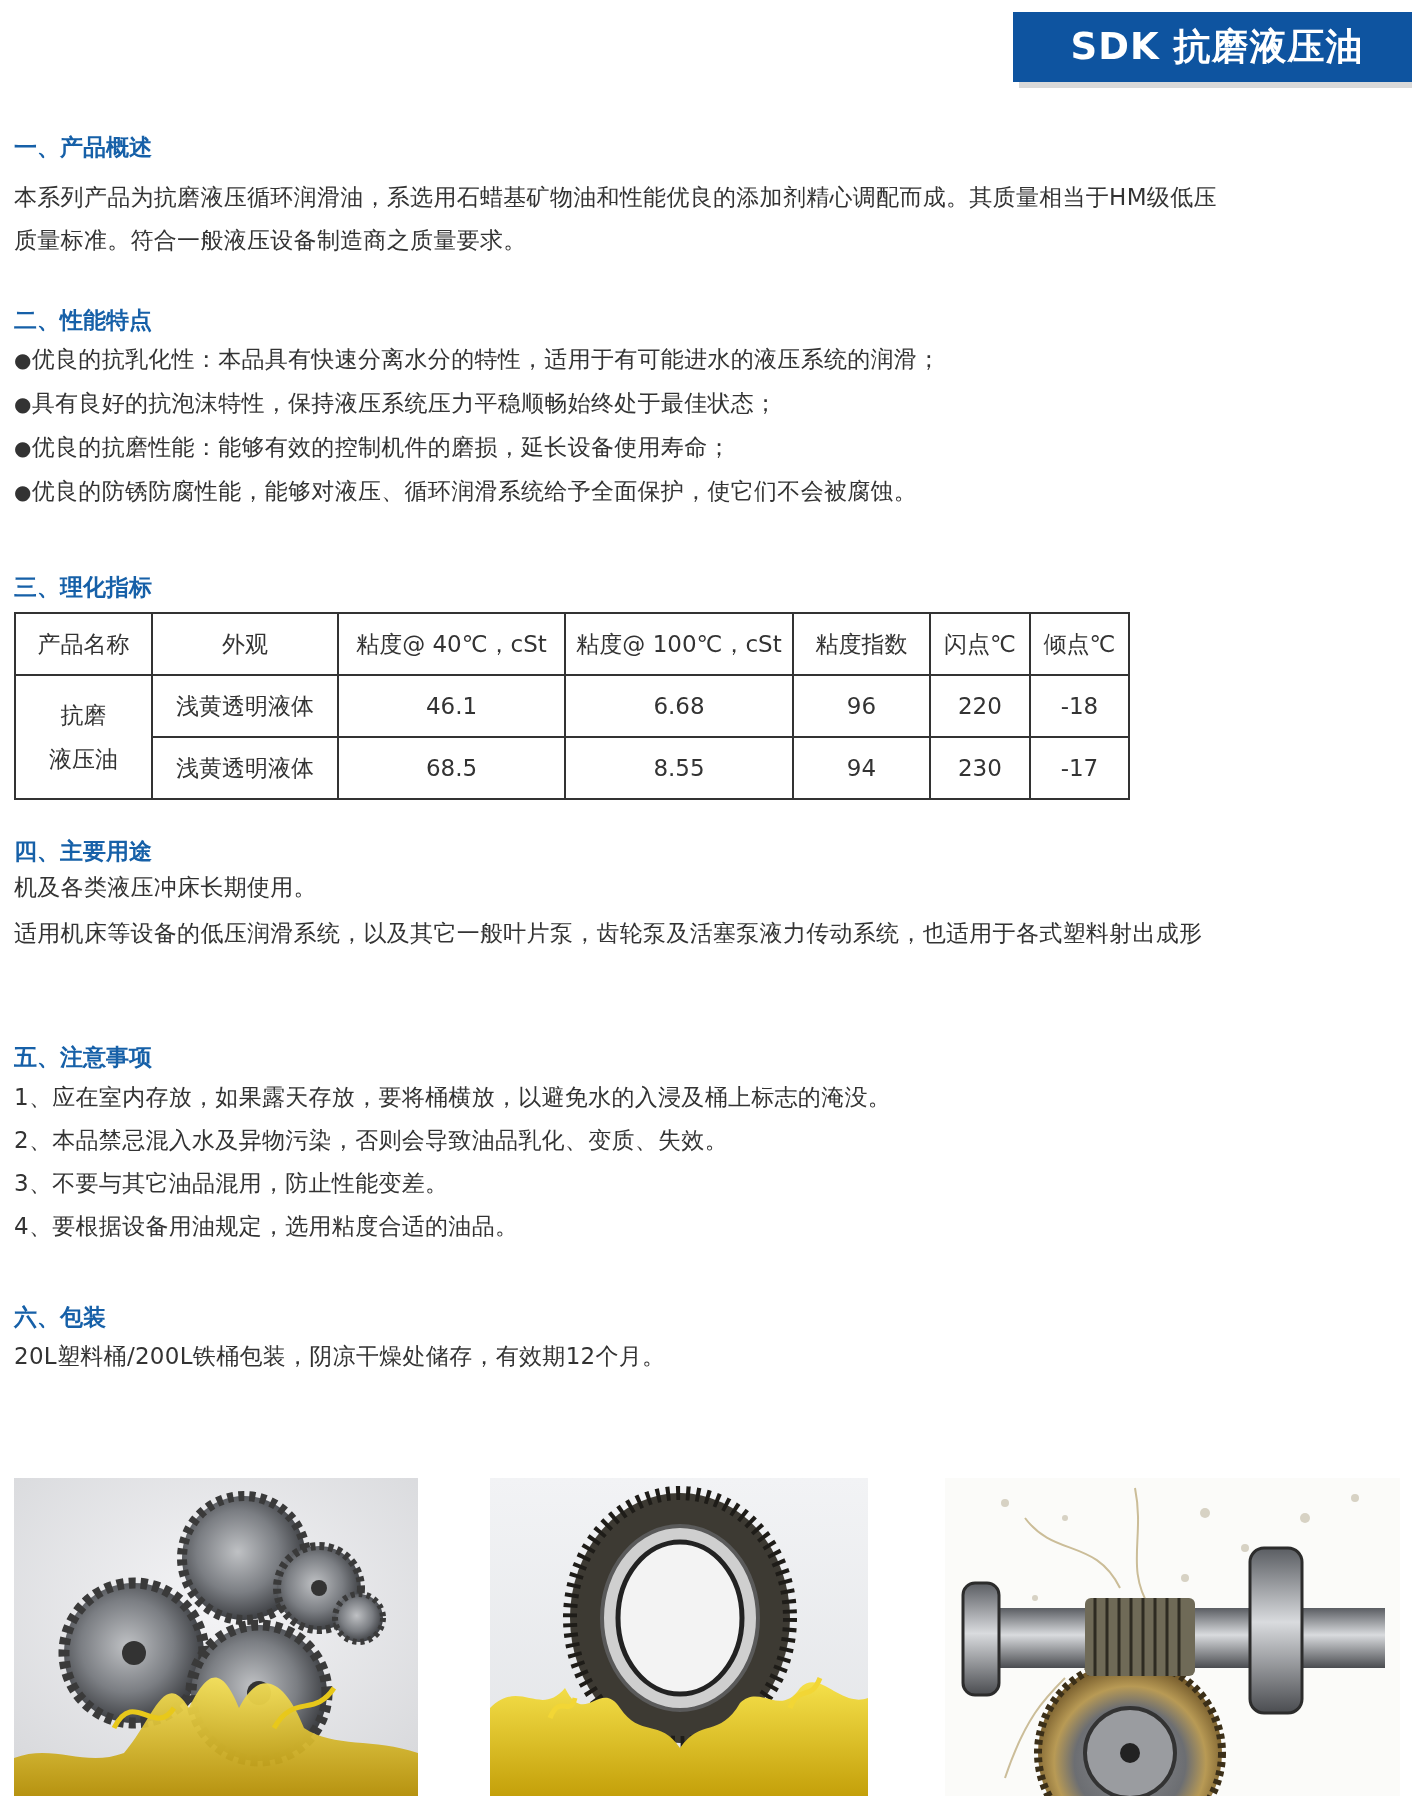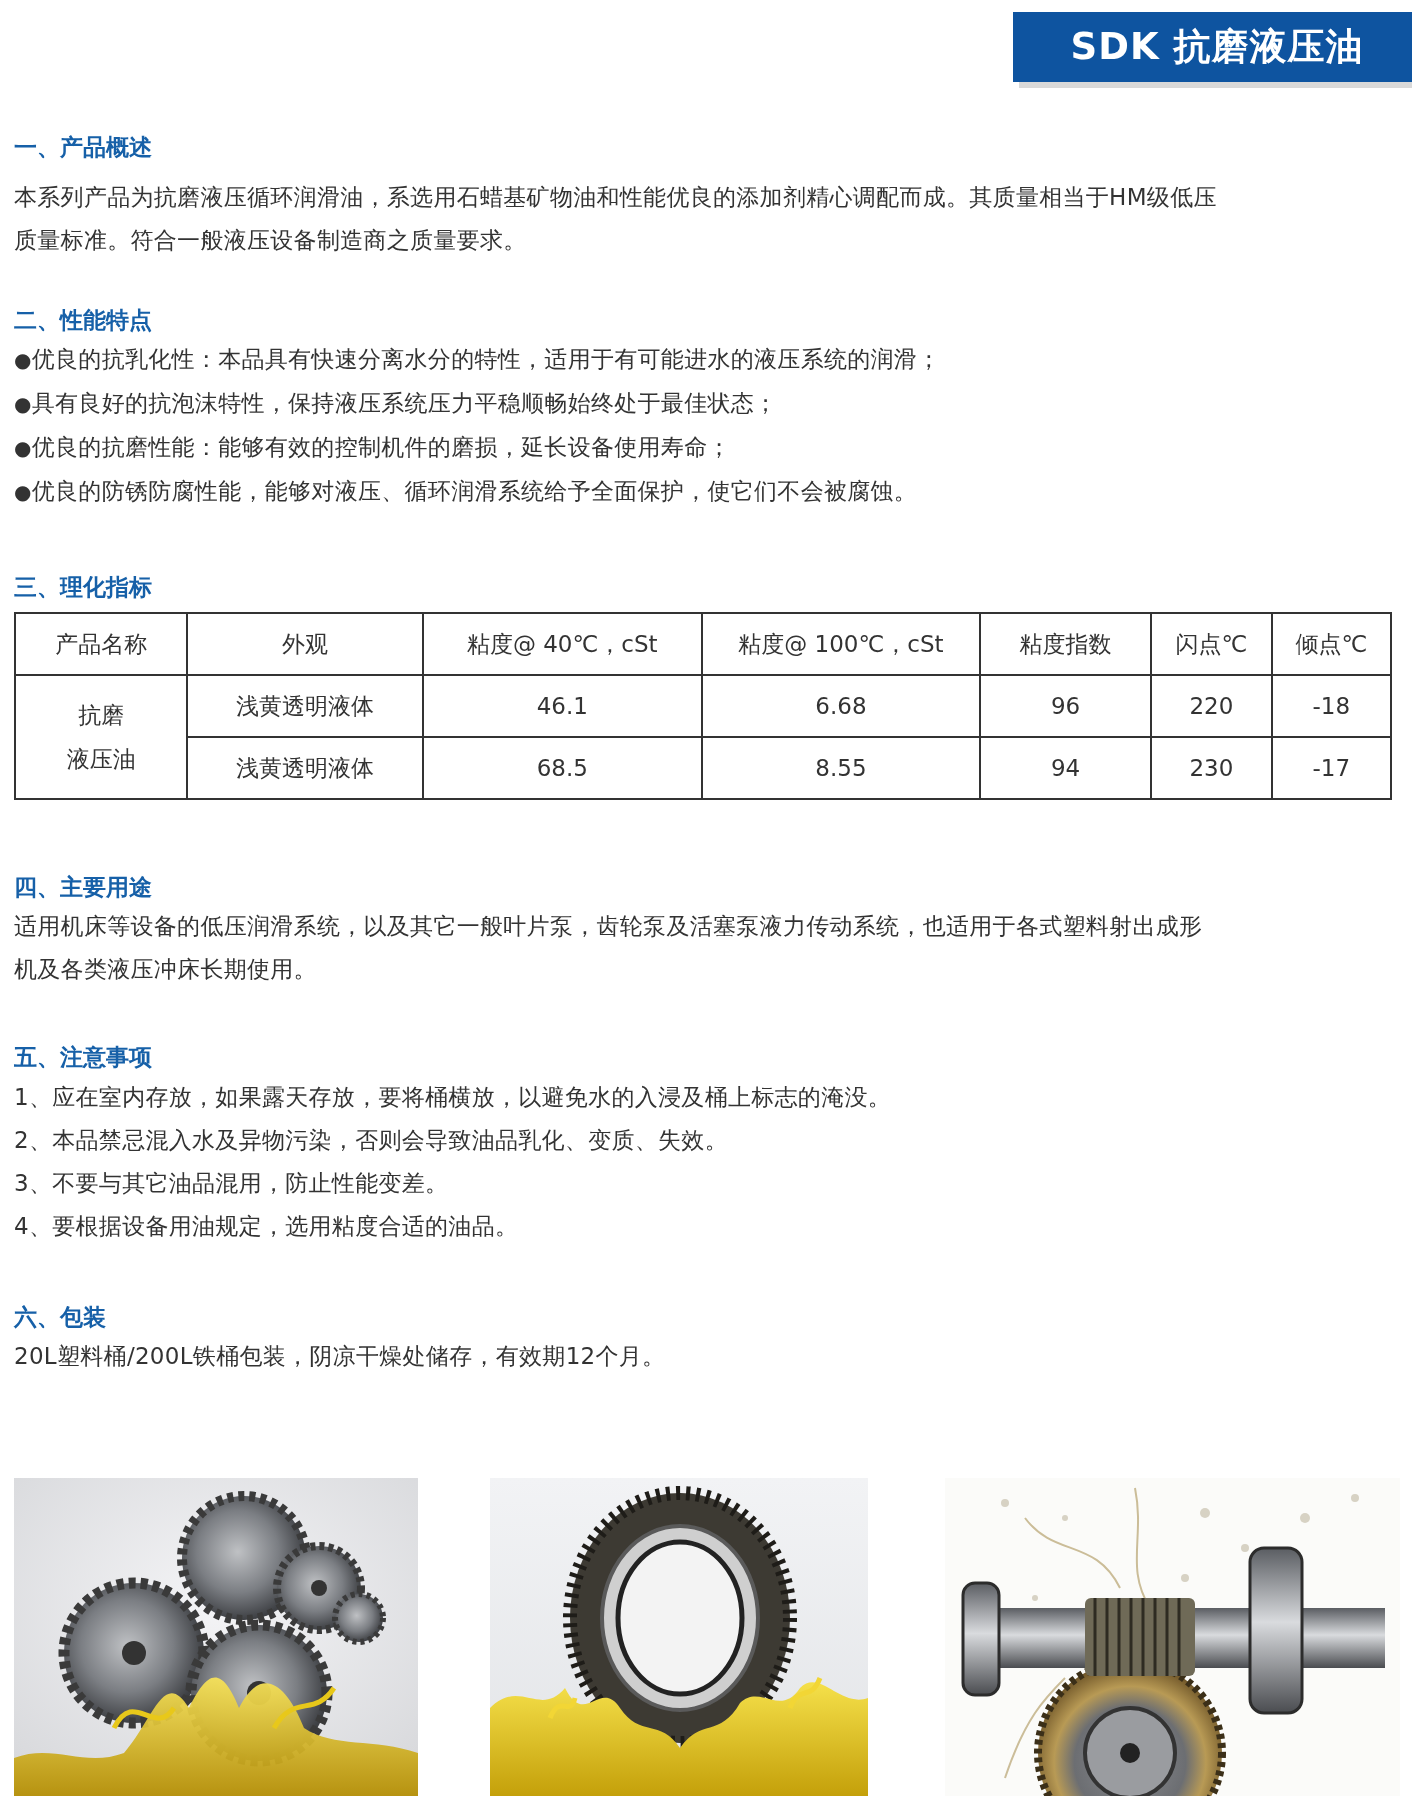--- a/index.html
+++ b/index.html
@@ -25,21 +25,21 @@
   .para {
     font-size: 23px; line-height: 43px; margin: 0; color: #333333;
     letter-spacing: 0.3px;
   }
   .list { list-style: none; margin: 0; padding: 0; }
   .list li { font-size: 23px; line-height: 43px; color: #333333; letter-spacing: 0.3px; }
   .bullet { font-size: 20px; }
 
   table.spec {
     position: absolute; left: 14px; top: 612px;
-    border-collapse: collapse; width: 1378px;
+    border-collapse: collapse; width: 1116px;
     font-size: 23px; color: #333333;
   }
   table.spec td, table.spec th {
     border: 2px solid #333333; text-align: center; font-weight: normal;
     padding: 0; height: 60px;
   }
   .merged { line-height: 44px; }
 
   .photos { position: absolute; left: 0; top: 1478px; width: 1412px; height: 318px; }
   .photo { position: absolute; top: 0; height: 318px; overflow: hidden; }
@@ -108,24 +108,24 @@
     <td>浅黄透明液体</td>
     <td>68.5</td>
     <td>8.55</td>
     <td>94</td>
     <td>230</td>
     <td>-17</td>
   </tr>
 </tbody>
   </table>
 
-<div class="section" style="top:872px;">
+<div class="section" style="top:836px;">
   <h2 class="heading">四、主要用途</h2>
+  <p class="para">机及各类液压冲床长期使用。</p>
   <p class="para" style="margin-top:3px;">适用机床等设备的低压润滑系统，以及其它一般叶片泵，齿轮泵及活塞泵液力传动系统，也适用于各式塑料射出成形</p>
-  <p class="para">机及各类液压冲床长期使用。</p>
 </div>
 
 <div class="section" style="top:1042px;">
   <h2 class="heading">五、注意事项</h2>
   <ul class="list" style="margin-top:4px;">
     <li>1、应在室内存放，如果露天存放，要将桶横放，以避免水的入浸及桶上标志的淹没。</li>
     <li>2、本品禁忌混入水及异物污染，否则会导致油品乳化、变质、失效。</li>
     <li>3、不要与其它油品混用，防止性能变差。</li>
     <li>4、要根据设备用油规定，选用粘度合适的油品。</li>
   </ul>

